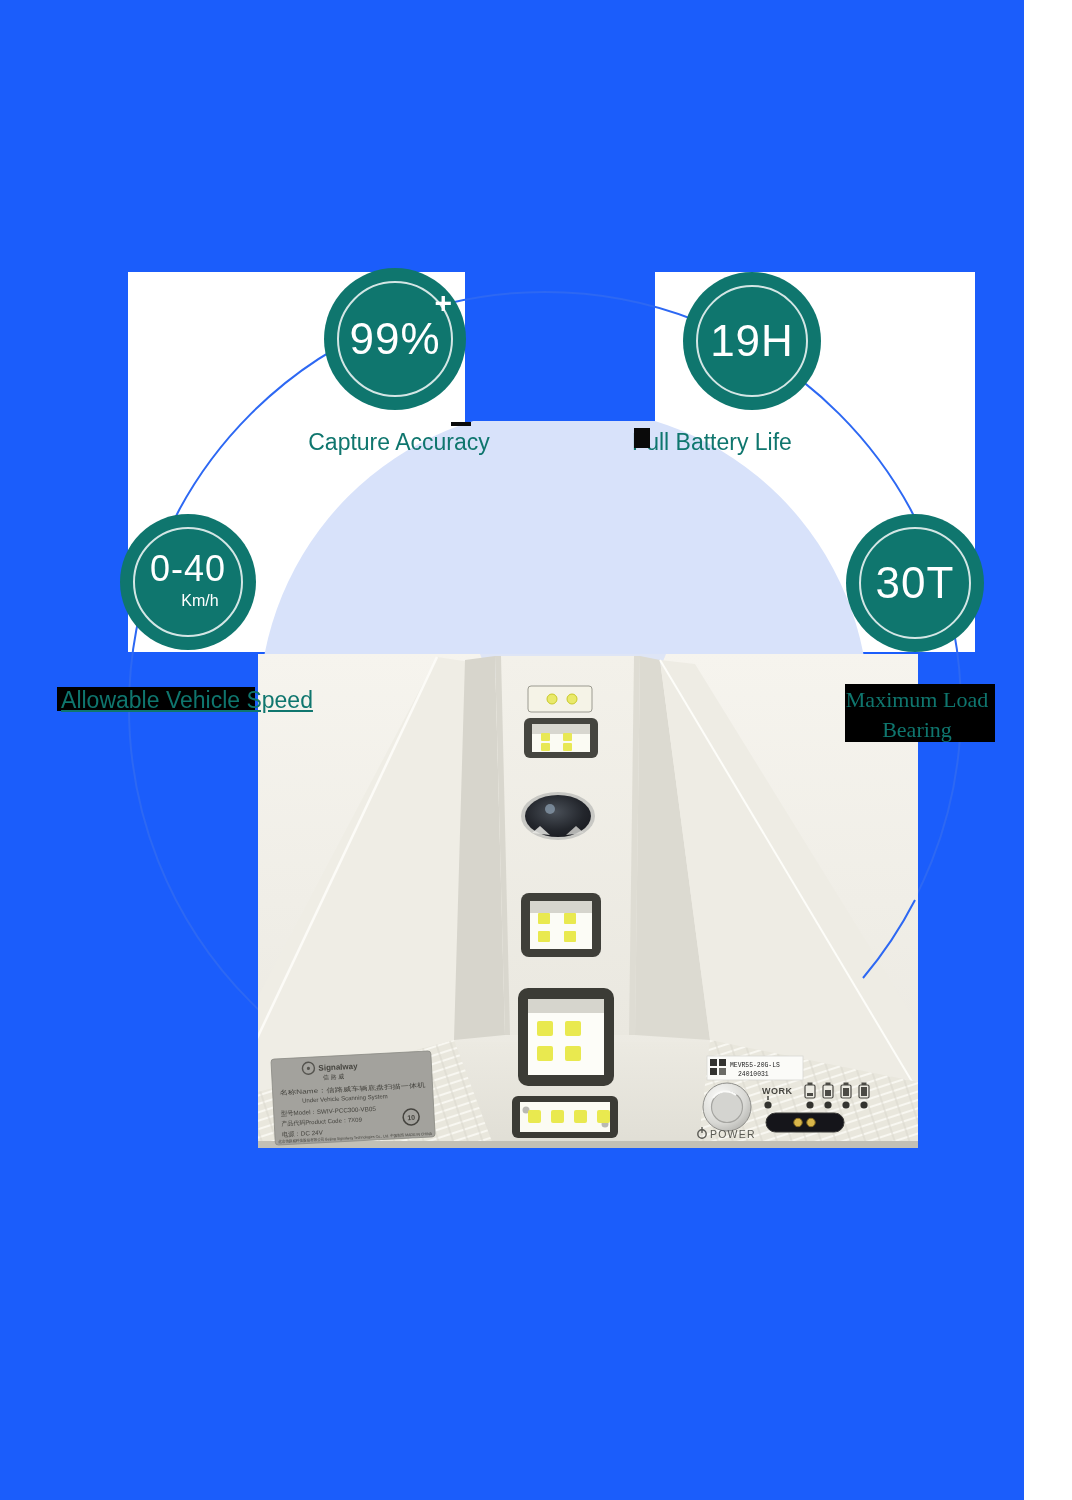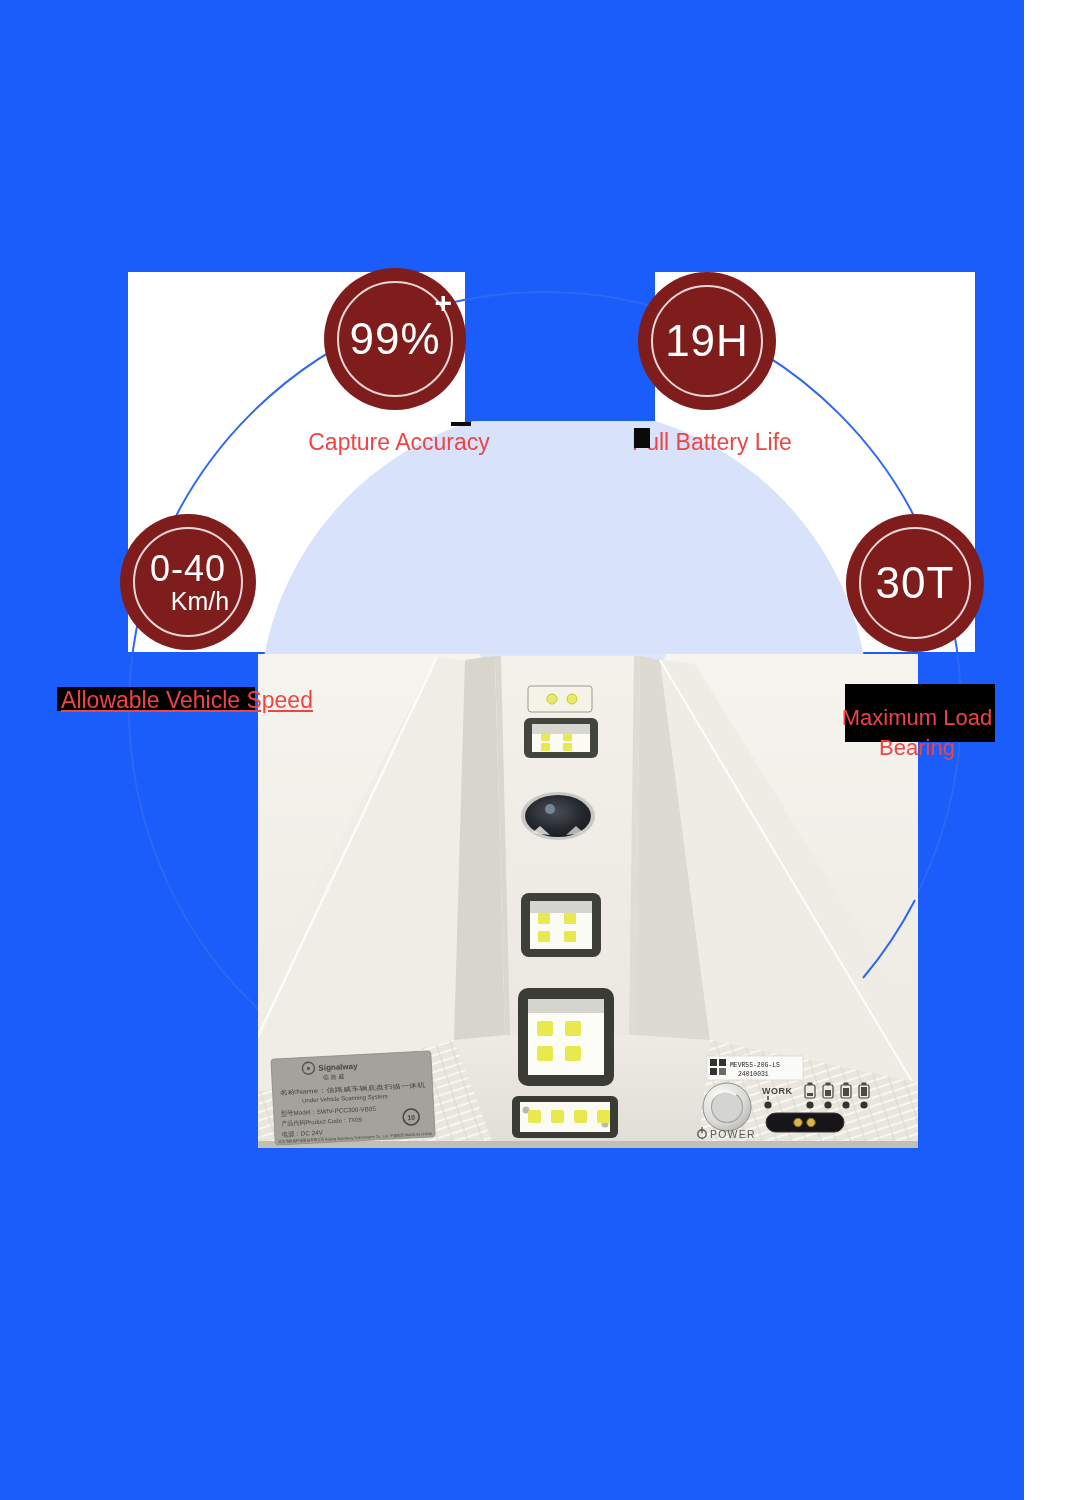--- a/index.html
+++ b/index.html
@@ -16,36 +16,36 @@
   .arc-ring{position:absolute;left:128px;top:291px;width:834px;height:834px;box-sizing:border-box;
     border:2px solid #2d68f3;border-radius:50%;z-index:4;}
   .photo{position:absolute;left:258px;top:654px;width:660px;height:494px;z-index:5;overflow:hidden;}
   .arc-seg{position:absolute;left:850px;top:890px;width:80px;height:100px;z-index:6;}
   .band{position:absolute;background:#000;z-index:7;}
   .band-speed{left:57px;top:687px;width:198px;height:24px;}
   .band-load{left:845px;top:684px;width:150px;height:58px;}
   .artifact{position:absolute;background:#0a0a0a;z-index:9;}
   .art-macron{left:451px;top:422px;width:20px;height:4px;}
   .art-blotch{left:634px;top:428px;width:16px;height:20px;}
-  .lbl{position:absolute;color:#ef4444;font-size:23px;font-weight:500;text-align:center;z-index:8;line-height:30px;}
+  .lbl{position:absolute;color:#0f766e;font-size:23px;font-weight:500;text-align:center;z-index:8;line-height:30px;}
   .lbl-capture{left:249px;top:427px;width:300px;}
   .lbl-battery{left:562px;top:427px;width:300px;}
   .lbl-speed{left:27px;top:685px;width:320px;text-decoration:underline;}
-  .lbl-load{left:832px;top:703px;width:170px;font-size:22px;}
-  .badge{position:absolute;border-radius:50%;background:#7f1d1d;color:#ffffff;z-index:10;
+  .lbl-load{left:832px;top:685px;width:170px;font-size:22px;font-family:Liberation Serif, serif;}
+  .badge{position:absolute;border-radius:50%;background:#0f766e;color:#ffffff;z-index:10;
     display:flex;flex-direction:column;align-items:center;justify-content:center;text-align:center;}
   .badge .ring{position:absolute;inset:13px;border:2px solid rgba(255,255,255,.82);border-radius:50%;}
   .badge-accuracy{left:324px;top:268px;width:142px;height:142px;}
-  .badge-battery{left:638px;top:272px;width:138px;height:138px;text-align:right;}
+  .badge-battery{left:683px;top:272px;width:138px;height:138px;text-align:right;}
   .badge-speed{left:120px;top:514px;width:136px;height:136px;}
   .badge-load{left:846px;top:514px;width:138px;height:138px;}
   .badge .val{font-size:44px;line-height:44px;letter-spacing:1px;}
   .badge-speed .val{font-size:36px;line-height:38px;}
   .badge-load .val{font-size:44px;}
-  .badge .unit{font-size:25px;line-height:26px;margin-left:24px;}
+  .badge .unit{font-size:16px;line-height:26px;margin-left:24px;}
   .badge .sup{position:absolute;right:14px;top:20px;font-size:30px;font-weight:600;line-height:30px;}
 </style>
 </head>
 <body>
 
 <div class="stage">
 
   <div class="blue-block"></div>
   <div class="card card-left"></div>
   <div class="card card-right"></div>

